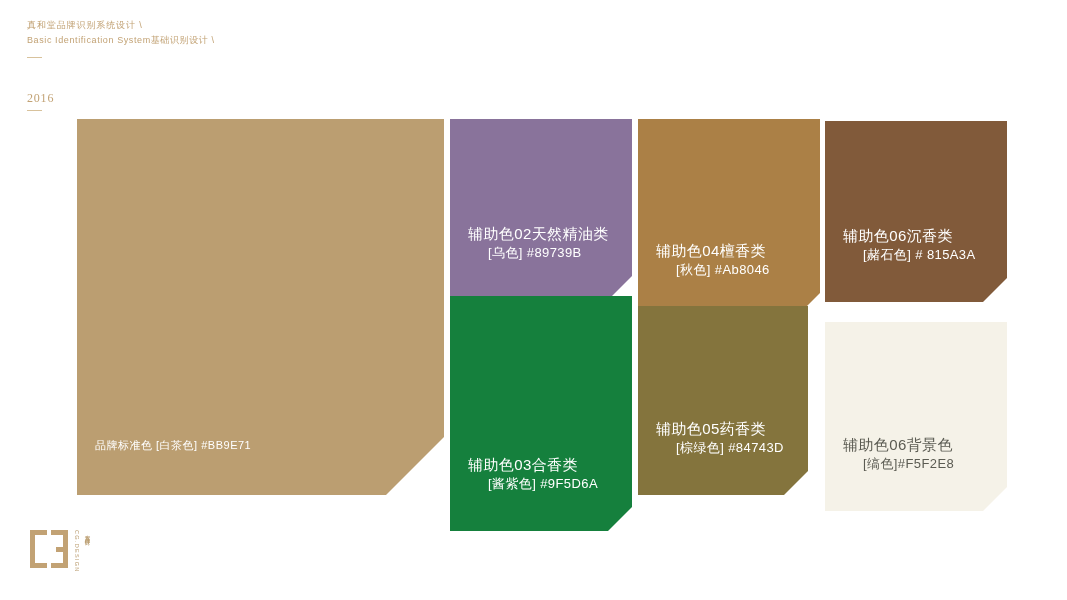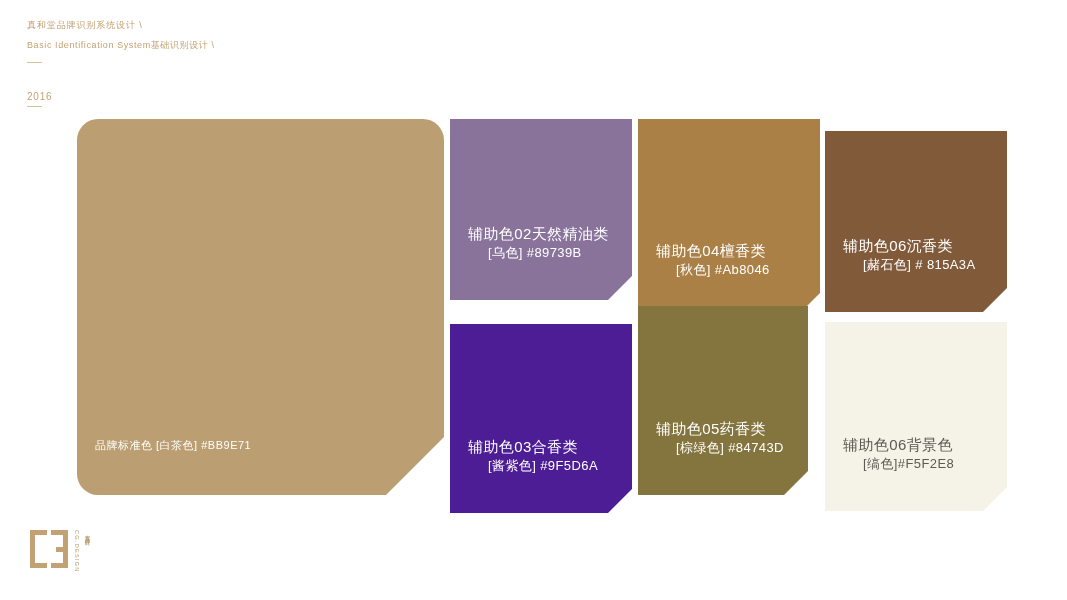--- a/index.html
+++ b/index.html
@@ -27,40 +27,40 @@
     font-size: 9px;
     letter-spacing: 0.9px;
     line-height: 15px;
     color: #c2a274;
     white-space: nowrap;
   }
   .header .line-en {
     font-size: 9px;
     letter-spacing: 0.6px;
     line-height: 15px;
-    margin-top: 5px;
     color: #c2a274;
     white-space: nowrap;
   }
   .header .rule {
     width: 15px;
     height: 1px;
     background: #d8c29c;
     margin-top: 9px;
   }
 
   .year {
     position: absolute;
     left: 27px;
     top: 91px;
   }
   .year .year-text {
-    font-size: 10px;
+    font-size: 12px;
     letter-spacing: 0.8px;
     color: #c2a274;
+    font-family: Liberation Serif, serif;
   }
   .year .rule {
     width: 15px;
     height: 1px;
     background: #d8c29c;
     margin-top: 4px;
   }
 
   
   .board {
@@ -160,48 +160,48 @@
   <div class="rule"></div>
 </div>
 
 <div class="year">
   <div class="year-text">2016</div>
   <div class="rule"></div>
 </div>
 
 <div class="board">
 
-  <div class="swatch swatch-primary notch-58" style="left: 77px; top: 119px; width: 367px; height: 376px; background-color: rgb(187, 158, 113); border-radius: 21px;">
+  <div class="swatch swatch-primary notch-58" style="left: 77px; top: 119px; width: 367px; height: 376px; background-color: rgb(187, 158, 113);">
     <div class="label label-light">
       <div class="l1">品牌标准色 [白茶色] #BB9E71</div>
     </div>
   </div>
 
   <div class="swatch notch-24" style="left: 450px; top: 119px; width: 182px; height: 181px; background-color: rgb(137, 115, 155);">
     <div class="label label-light">
       <div class="l1">辅助色02天然精油类</div>
       <div class="l2">[乌色] #89739B</div>
     </div>
   </div>
 
   <div class="swatch notch-24" style="left: 638px; top: 119px; width: 182px; height: 198px; background-color: rgb(171, 128, 70);">
     <div class="label label-light">
       <div class="l1">辅助色04檀香类</div>
       <div class="l2">[秋色] #Ab8046</div>
     </div>
   </div>
 
-  <div class="swatch notch-24" style="left: 825px; top: 131px; width: 182px; height: 181px; background-color: rgb(129, 90, 58);">
+  <div class="swatch notch-24" style="left: 825px; top: 121px; width: 182px; height: 181px; background-color: rgb(129, 90, 58);">
     <div class="label label-light">
       <div class="l1">辅助色06沉香类</div>
       <div class="l2">[赭石色] # 815A3A</div>
     </div>
   </div>
 
-  <div class="swatch notch-24" style="left: 450px; top: 324px; width: 182px; height: 189px; background-color: #4c1d95;">
+  <div class="swatch notch-24" style="left: 450px; top: 296px; width: 182px; height: 235px; background-color: #15803d;">
     <div class="label label-light">
       <div class="l1">辅助色03合香类</div>
       <div class="l2">[酱紫色] #9F5D6A</div>
     </div>
   </div>
 
   <div class="swatch notch-24" style="left: 638px; top: 306px; width: 170px; height: 189px; background-color: rgb(132, 116, 61);">
     <div class="label label-light">
       <div class="l1">辅助色05药香类</div>
       <div class="l2">[棕绿色] #84743D</div>

